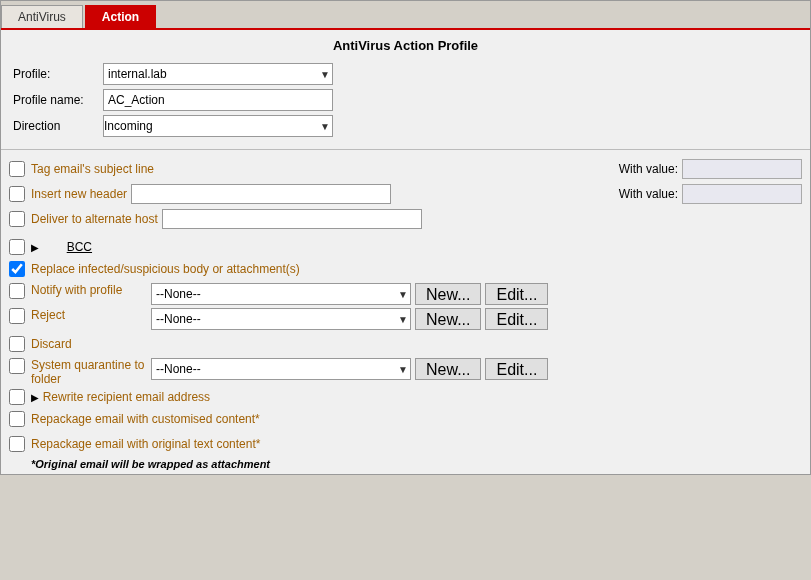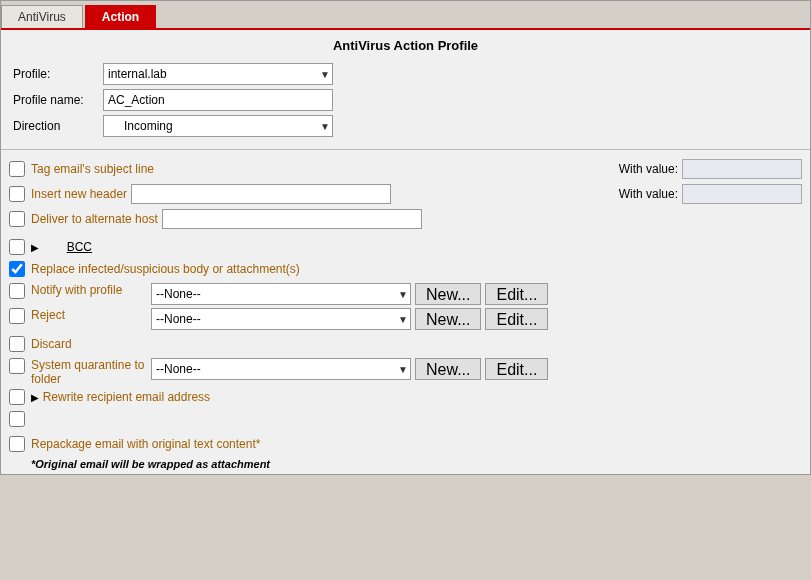--- a/index.html
+++ b/index.html
@@ -75,21 +75,21 @@
       width: 230px;
     }
     .select-wrapper {
       position: relative;
       display: inline-block;
     }
     .form-select {
       font-size: 12px;
       border: 1px solid #999;
       background: white;
-      padding: 2px 20px;
+      padding: 2px 0;
       height: 22px;
       appearance: none;
       -webkit-appearance: none;
       padding-right: 20px;
       cursor: pointer;
     }
     .select-arrow {
       position: absolute;
       right: 3px;
       top: 50%;
@@ -331,20 +331,21 @@
     </div>
 
     <div class="bcc-row">
       <input type="checkbox" class="option-checkbox" style="">
       <span class="expand-arrow">▶</span>
       <span class="option-label">Rewrite recipient email address</span>
     </div>
 
     <div class="option-row">
       <input type="checkbox" class="option-checkbox" style="">
+      <span class="option-label">Repackage email with customised content*</span>
     </div>
 
     <div class="option-row">
       <input type="checkbox" class="option-checkbox" style="">
       <span class="option-label">Repackage email with original text content*</span>
     </div>
 
     <div class="italic-note">*Original email will be wrapped as attachment</div>
 
   </div>

